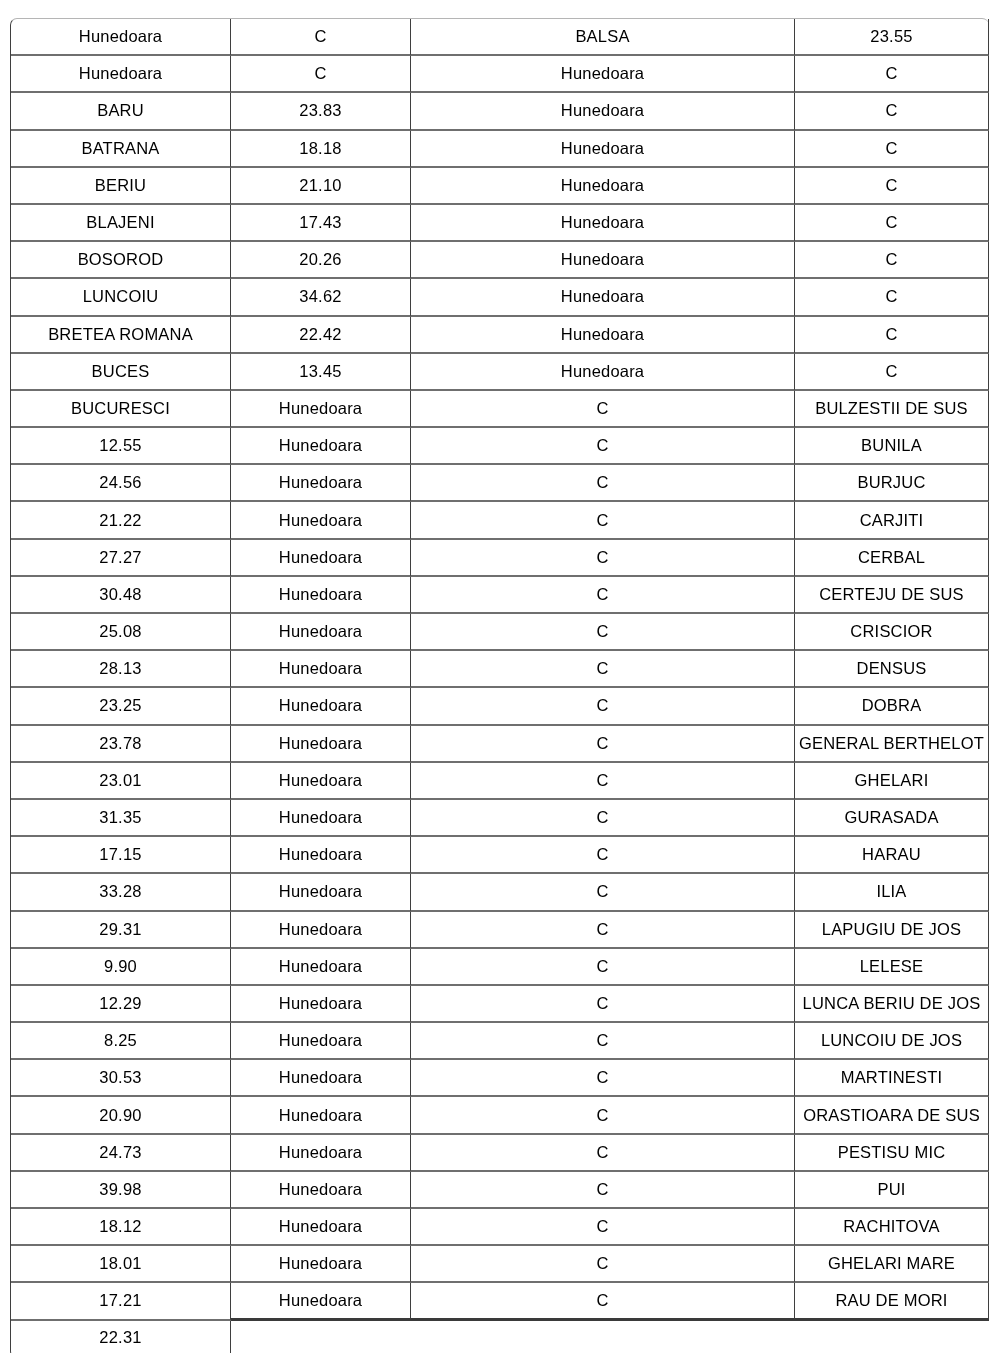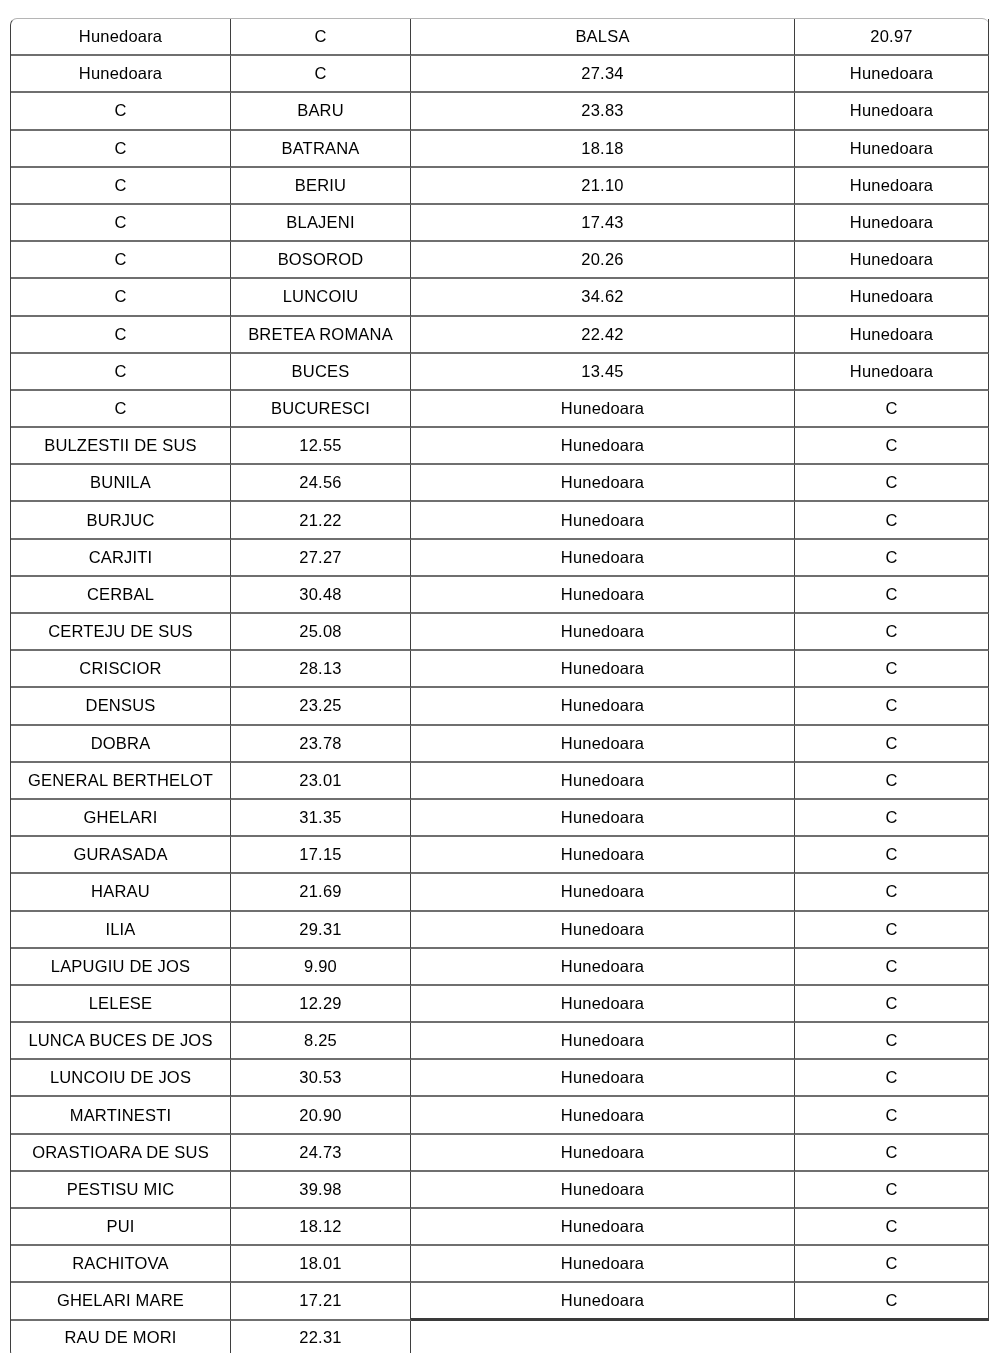--- a/index.html
+++ b/index.html
@@ -43,24 +43,23 @@
   }
 </style>
 </head>
 <body>
 
 <div class="page">
   <div class="data-table">
       <div class="cell">Hunedoara</div>
       <div class="cell">C</div>
       <div class="cell">BALSA</div>
-      <div class="cell">20.97</div>
+      <div class="cell">23.55</div>
       <div class="cell">Hunedoara</div>
       <div class="cell">C</div>
-      <div class="cell">27.34</div>
       <div class="cell">Hunedoara</div>
       <div class="cell">C</div>
       <div class="cell">BARU</div>
       <div class="cell">23.83</div>
       <div class="cell">Hunedoara</div>
       <div class="cell">C</div>
       <div class="cell">BATRANA</div>
       <div class="cell">18.18</div>
       <div class="cell">Hunedoara</div>
       <div class="cell">C</div>
@@ -133,36 +132,36 @@
       <div class="cell">C</div>
       <div class="cell">GHELARI</div>
       <div class="cell">31.35</div>
       <div class="cell">Hunedoara</div>
       <div class="cell">C</div>
       <div class="cell">GURASADA</div>
       <div class="cell">17.15</div>
       <div class="cell">Hunedoara</div>
       <div class="cell">C</div>
       <div class="cell">HARAU</div>
-      <div class="cell">21.69</div>
+      <div class="cell">33.28</div>
       <div class="cell">Hunedoara</div>
       <div class="cell">C</div>
       <div class="cell">ILIA</div>
       <div class="cell">29.31</div>
       <div class="cell">Hunedoara</div>
       <div class="cell">C</div>
       <div class="cell">LAPUGIU DE JOS</div>
       <div class="cell">9.90</div>
       <div class="cell">Hunedoara</div>
       <div class="cell">C</div>
       <div class="cell">LELESE</div>
       <div class="cell">12.29</div>
       <div class="cell">Hunedoara</div>
       <div class="cell">C</div>
-      <div class="cell">LUNCA BUCES DE JOS</div>
+      <div class="cell">LUNCA BERIU DE JOS</div>
       <div class="cell">8.25</div>
       <div class="cell">Hunedoara</div>
       <div class="cell">C</div>
       <div class="cell">LUNCOIU DE JOS</div>
       <div class="cell">30.53</div>
       <div class="cell">Hunedoara</div>
       <div class="cell">C</div>
       <div class="cell">MARTINESTI</div>
       <div class="cell">20.90</div>
       <div class="cell">Hunedoara</div>

